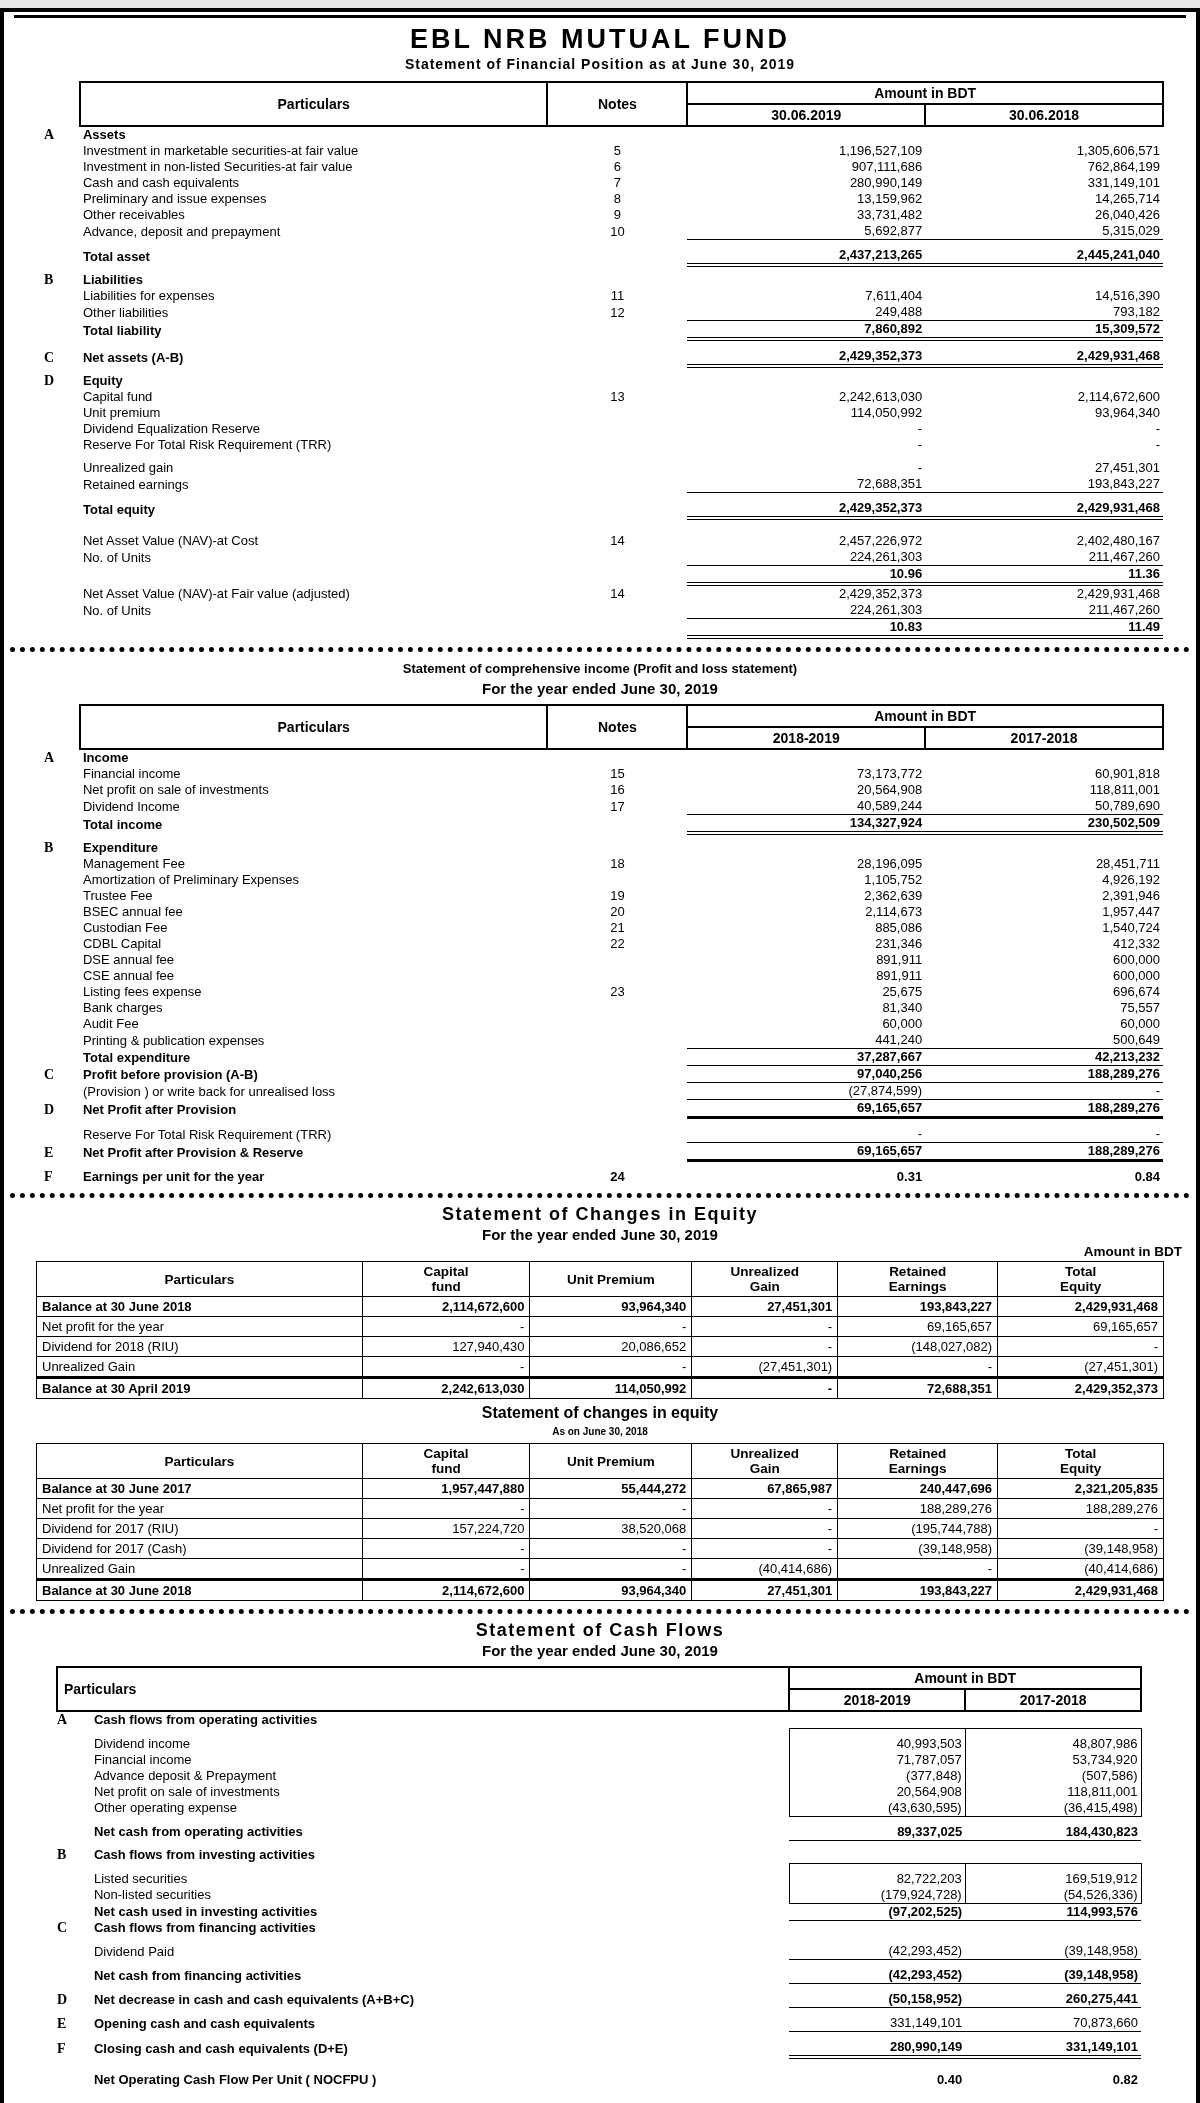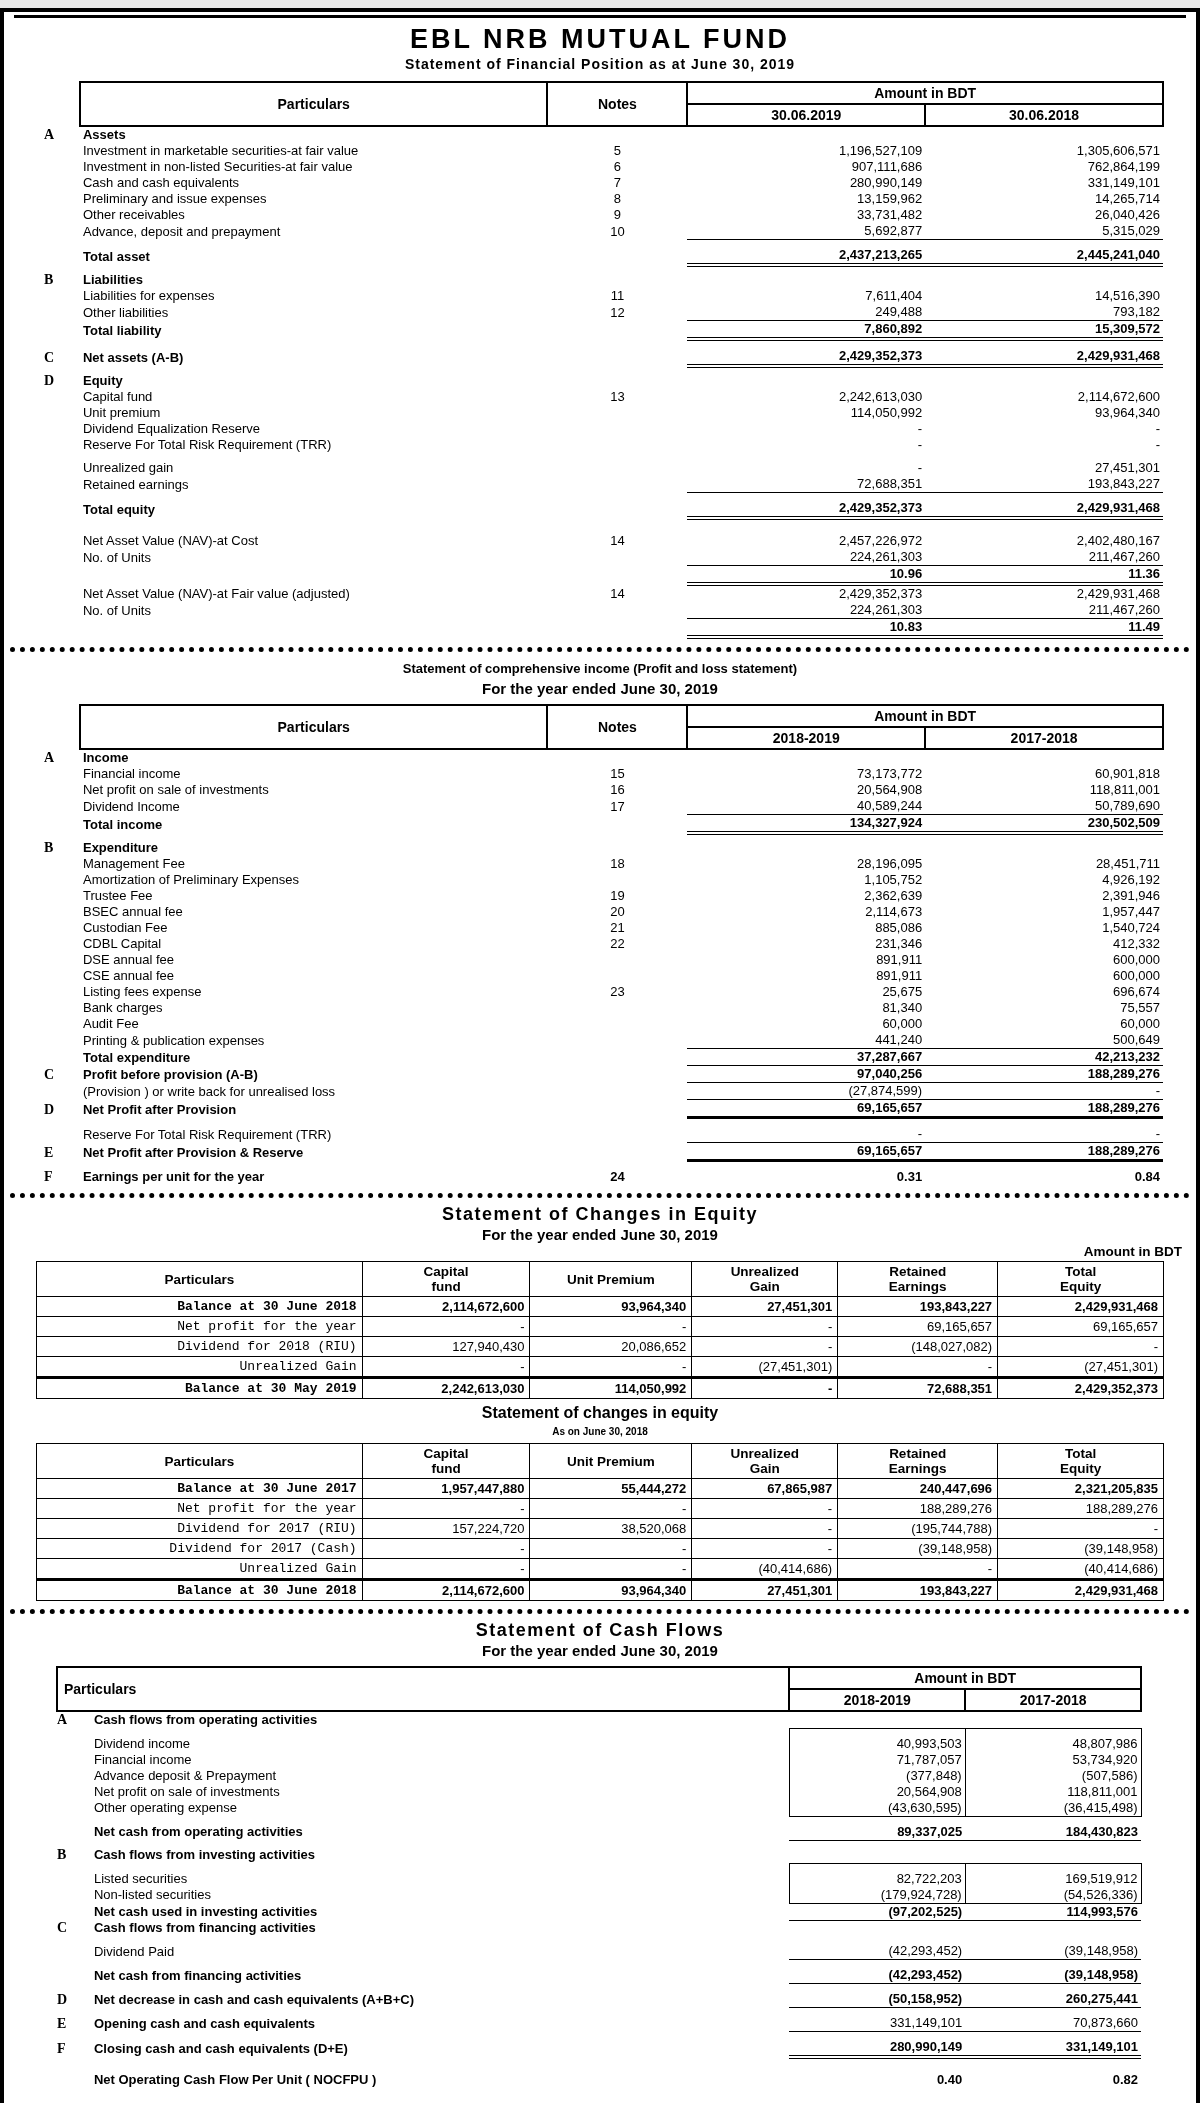--- a/index.html
+++ b/index.html
@@ -32,21 +32,21 @@
   tr.dbl td.num{border-bottom:4px double #000;}
   tr.thk td.num{border-bottom:3.5px solid #000;}
   tr.bx td.num{border-left:1.5px solid #000;border-right:1.5px solid #000;}
   tr.bxt td.num{border-top:1.5px solid #000;}
   tr.bxb td.num{border-bottom:1.5px solid #000;}
 
   .amount-label{width:1120px;margin:0 0 0 46px;text-align:right;font-weight:bold;font-size:13.5px;line-height:15px;}
   .grid{width:1128px;margin:2px 0 0 20px;font-size:13px;}
   .grid th,.grid td{border:1.8px solid #000;padding:2px 5px;}
   .grid th{font-size:13.5px;white-space:pre-line;line-height:15px;}
-  .grid td.lbl{text-align:right;font-family:Liberation Mono, monospace;}
+  .grid td.lbl{text-align:left;}
   .grid td.num{text-align:right;}
   .grid tr.b td{font-weight:bold;}
   .grid tr.last td{border-top:3px solid #000;}
 
   .dotsep{border-top:5px dotted #000;margin:8px -6px 4px;}
 
   .sigs{display:flex;font-size:14px;padding:4px 0 2px;margin-left:32px;width:1000px;justify-content:space-between;}
 </style>
 </head>
 <body>
@@ -588,21 +588,21 @@
         <tr>
           <td class="lbl">Unrealized Gain</td>
           <td class="num">-</td>
           <td class="num">-</td>
           <td class="num">(27,451,301)</td>
           <td class="num">-</td>
           <td class="num">(27,451,301)</td>
         </tr>
 
         <tr class="b last">
-          <td class="lbl">Balance at 30 May 2019</td>
+          <td class="lbl">Balance at 30 April 2019</td>
           <td class="num">2,242,613,030</td>
           <td class="num">114,050,992</td>
           <td class="num">-</td>
           <td class="num">72,688,351</td>
           <td class="num">2,429,352,373</td>
         </tr>
       </tbody>
   </table>
 
   <div class="stmt-sub" style="margin-top:4px;font-size:16px;">Statement of changes in equity</div>

